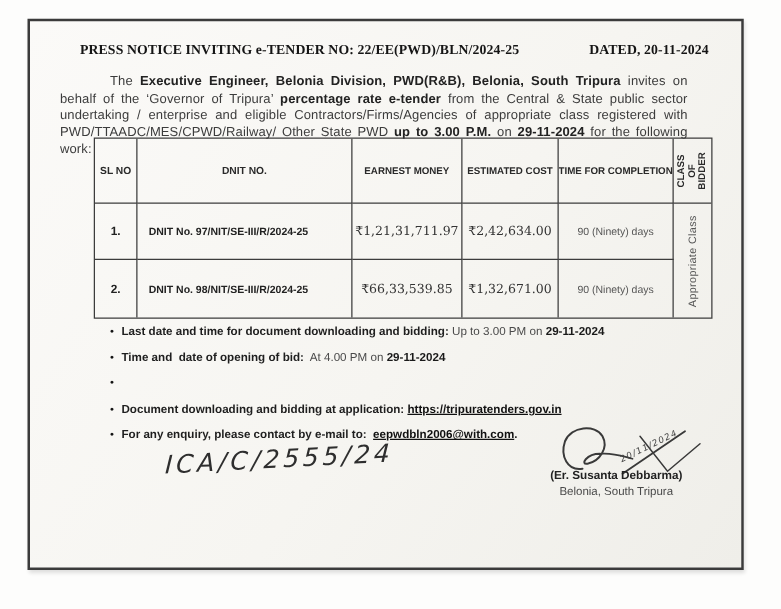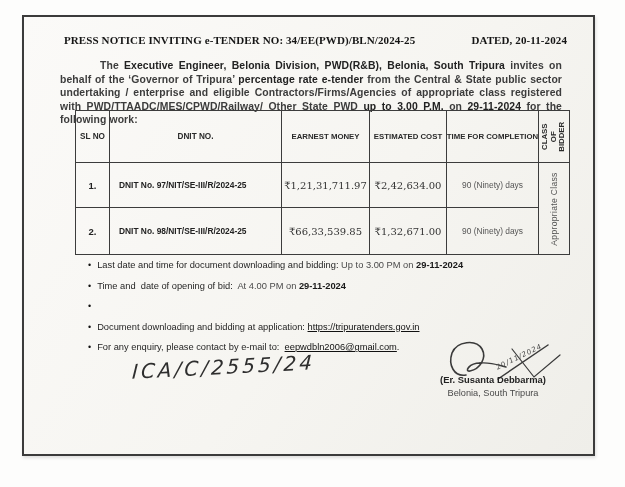--- a/index.html
+++ b/index.html
@@ -13,23 +13,23 @@
     box-shadow:1px 2px 3px rgba(0,0,0,0.12);
   }
 
   
   .doc-header { position:absolute; top:17px; left:40px; right:26px; display:flex;
                 justify-content:space-between; align-items:baseline;
                 font-family:"Liberation Serif", serif; font-weight:bold; font-size:11px;
                 letter-spacing:0.1px; color:#151515; }
 
   
-  .intro { position:absolute; top:42px; left:36px; width:502px;
+  .intro { position:absolute; top:42px; left:24px; width:502px;
            font-size:10.4px; line-height:13.6px; text-align:justify;
-           text-indent:40px; color:#3c3c3c; letter-spacing:0.1px;font-weight:bold; }
+           text-indent:40px; color:#3c3c3c; letter-spacing:0.1px; }
   .intro b { color:#222; }
 
   
   .tender-table { position:absolute; left:51px; top:93px;
     display:grid;
     grid-template-columns:34px 172px 88px 77px 92px 30px;
     grid-template-rows:52px 45px 46px;
     border:1.5px solid #3c3c3c; background:transparent; }
   .cell { border-right:1px solid #3c3c3c; border-bottom:1px solid #3c3c3c;
           display:flex; align-items:center; justify-content:center;
@@ -46,24 +46,24 @@
   .vtext { transform:rotate(-90deg); white-space:nowrap; }
   .class-head { font-weight:bold; font-size:7.8px; line-height:8.5px; color:#2a2a2a;
                 transform:rotate(-90deg); white-space:normal; width:46px; text-align:center; }
   .class-val { font-size:8.6px; color:#555; letter-spacing:0.3px; }
 
   
   .bullets { position:absolute; left:64px; top:243px; width:480px; }
   .bullet-row { display:flex; align-items:baseline; margin-bottom:9.5px;
                 font-size:9.3px; line-height:11px; color:#2a2a2a; }
   .bullet-dot { font-size:9px; margin-right:6px; color:#111; }
-  .b-label { font-weight:normal; color:#1f1f1f; white-space:pre-wrap; }
+  .b-label { font-weight:bold; color:#1f1f1f; white-space:pre-wrap; }
   .b-text { color:#4a4a4a; white-space:pre-wrap;margin-top:15px; }
   .b-date { font-weight:bold; color:#1a1a1a; }
-  .b-link { font-weight:normal; color:#111; text-decoration:underline; cursor:pointer; }
+  .b-link { font-weight:bold; color:#111; text-decoration:underline; cursor:pointer; }
 
   
   .hand-ref { position:absolute; left:108px; top:338px;
     font-family:"DejaVu Sans", sans-serif; font-style:italic;
     font-size:20px; letter-spacing:3px; color:#2e2e2e;
     transform:rotate(-3deg) skewX(-6deg); }
 
   
   .sig-area { position:absolute; left:412px; top:320px; width:140px; height:58px; }
   .sig-date { position:absolute; left:58px; top:16px; font-size:7px; color:#444;
@@ -72,21 +72,21 @@
   .signatory { position:absolute; left:385px; top:357px; width:168px; text-align:center;
                font-size:9.2px; line-height:12.5px; color:#4a4a4a; }
   .signatory .name { font-weight:bold; font-size:9.4px; color:#222; }
 </style>
 </head>
 <body>
 
 <div class="scan-paper">
 
   <div class="doc-header">
-    <span>PRESS NOTICE INVITING e-TENDER NO: 34/EE(PWD)/BLN/2024-25</span>
+    <span>PRESS NOTICE INVITING e-TENDER NO: 22/EE(PWD)/BLN/2024-25</span>
     <span>DATED, 20-11-2024</span>
   </div>
 
   <div class="intro"><span>The </span><b>Executive Engineer, Belonia Division, PWD(R&amp;B), Belonia, South Tripura</b><span> invites  on behalf of the ‘Governor of Tripura’ </span><b>percentage rate e-tender</b><span> from the Central &amp; State public sector undertaking / enterprise and eligible Contractors/Firms/Agencies of appropriate class registered with PWD/TTAADC/MES/CPWD/Railway/ Other State PWD </span><b>up to 3.00 P.M.</b><span> on </span><b>29-11-2024</b><span> for the following work:</span></div>
 
   <div class="tender-table">
 
     <div class="cell th">SL NO</div>
     <div class="cell th">DNIT NO.</div>
     <div class="cell th nowrap">EARNEST MONEY</div>
@@ -123,21 +123,21 @@
     </div>
     <div class="bullet-row">
       <span class="bullet-dot">•</span>
     </div>
     <div class="bullet-row">
       <span class="bullet-dot">•</span>
       <span><span class="b-label">Document downloading and bidding at application: </span><span class="b-link">https://tripuratenders.gov.in</span></span>
     </div>
     <div class="bullet-row">
       <span class="bullet-dot">•</span>
-      <span><span class="b-label">For any enquiry, please contact by e-mail to:  </span><span class="b-link">eepwdbln2006@gmail.com</span><span class="b-label">.</span></span>
+      <span><span class="b-label">For any enquiry, please contact by e-mail to:  </span><span class="b-link">eepwdbln2006@with.com</span><span class="b-label">.</span></span>
     </div>
   </div>
 
   <div class="hand-ref">ICA/C/2555/24</div>
 
   <div class="sig-area">
     <svg width="140" height="58" viewBox="0 0 140 58">
       <path d="M30,38 C18,40 12,28 16,16 C21,4 40,2 46,12 C51,21 44,32 34,34 C28,35 33,26 44,26" fill="none" stroke="#3a3a3a" stroke-width="1.6" stroke-linecap="round"></path>
       <path d="M44,26 C55,25 62,28 70,30" fill="none" stroke="#3a3a3a" stroke-width="1.4" stroke-linecap="round"></path>
       <path d="M62,42 L112,8" fill="none" stroke="#3a3a3a" stroke-width="1.5" stroke-linecap="round"></path>

